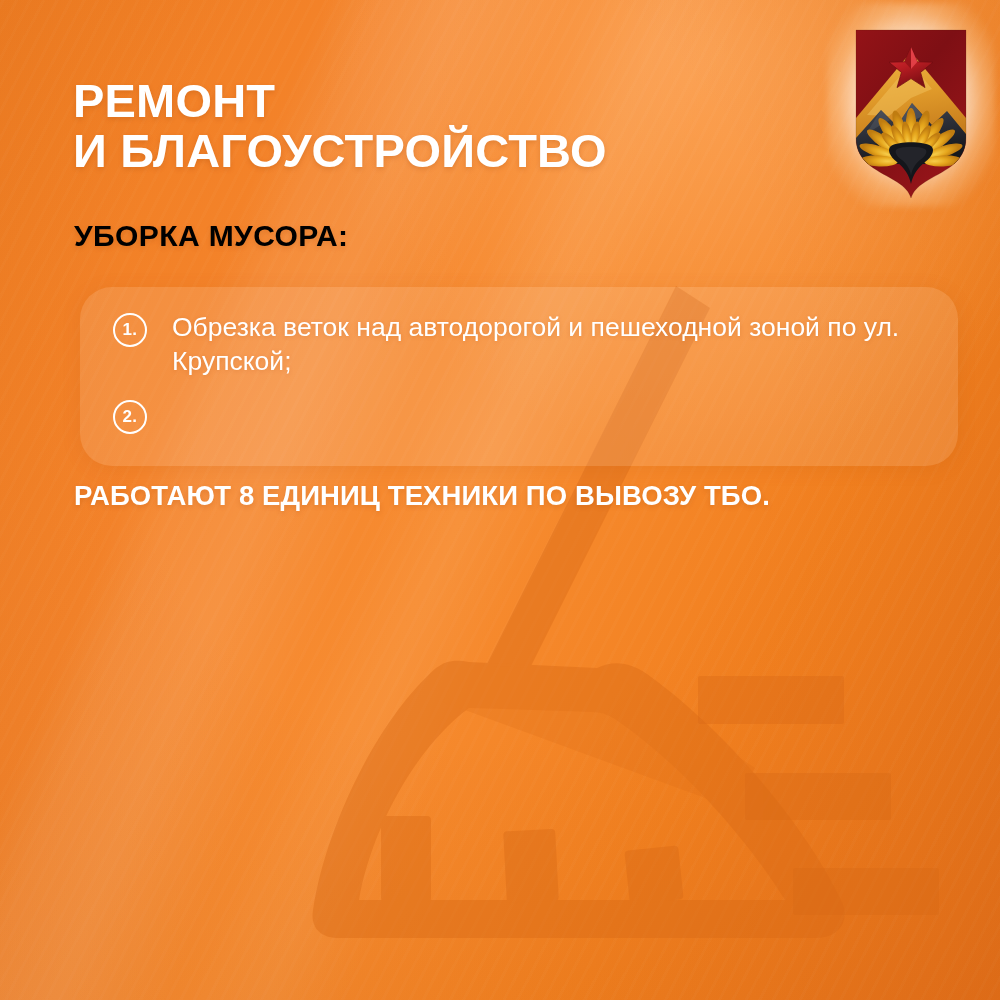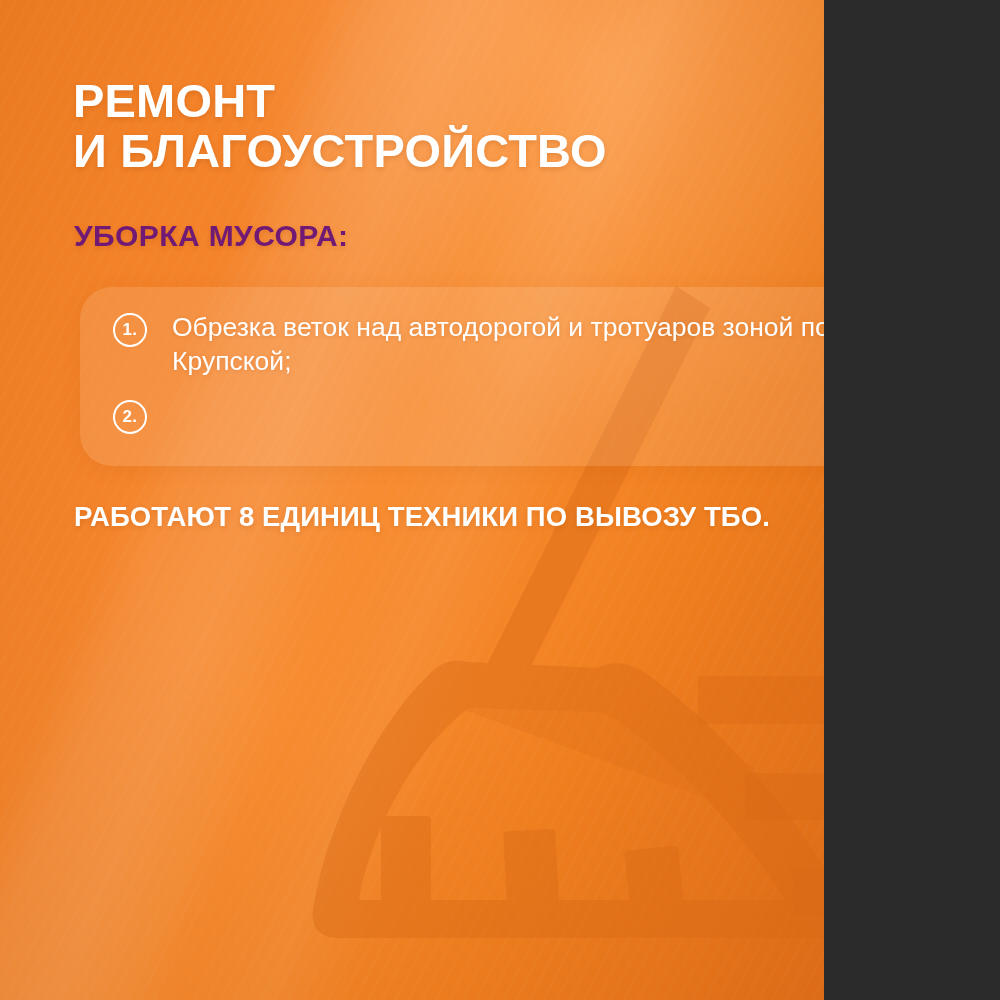--- a/index.html
+++ b/index.html
@@ -4,21 +4,21 @@
 <style>
   html, body {
     margin: 0;
     padding: 0;
     background: #2b2b2b;
   }
   * { box-sizing: border-box; }
 
   .poster {
     position: relative;
-    width: 824px;
+    width: 1000px;
     height: 1000px;
     overflow: hidden;
     font-family: "Liberation Sans", sans-serif;
     background: #f07c25;
   }
 
   
   .bg-base {
     position: absolute;
     inset: 0;
@@ -124,21 +124,21 @@
     font-weight: 700;
     letter-spacing: 0.2px;
     text-shadow: 0 2px 5px rgba(150,60,0,0.22);
     white-space: pre-line;
   }
 
   .subtitle {
     position: absolute;
     left: 74px;
     top: 219px;
-    color: #701a75;
+    color: #000000;
     font-size: 30px;
     font-weight: 700;
     letter-spacing: 0.4px;
     text-shadow: 0 2px 5px rgba(150,60,0,0.20);
   }
 
   .card {
     position: absolute;
     left: 80px;
     top: 287px;
@@ -182,21 +182,21 @@
     color: #ffffff;
     font-size: 26.5px;
     line-height: 1.30;
     font-weight: 400;
     text-shadow: 0 1px 4px rgba(150,60,0,0.18);
   }
 
   .footer-note {
     position: absolute;
     left: 74px;
-    top: 501px;
+    top: 480px;
     color: #ffffff;
     font-size: 27.5px;
     font-weight: 700;
     letter-spacing: 0.1px;
     text-shadow: 0 2px 5px rgba(150,60,0,0.20);
   }
 </style>
 </head>
 <body>
 
@@ -346,21 +346,21 @@
 И БЛАГОУСТРОЙСТВО</div>
 
     <div class="subtitle">УБОРКА МУСОРА:</div>
 
     <div class="card"></div>
 
     <div class="list">
 
       <div class="list-item">
         <div class="num-circle">1.</div>
-        <div class="item-text">Обрезка веток над автодорогой и тротуаров зоной по ул. Крупской;</div>
+        <div class="item-text">Обрезка веток над автодорогой и пешеходной зоной по ул. Крупской;</div>
       </div>
 
       <div class="list-item">
         <div class="num-circle">2.</div>
       </div>
 
     </div>
 
     <div class="footer-note">РАБОТАЮТ 8 ЕДИНИЦ ТЕХНИКИ ПО ВЫВОЗУ ТБО.</div>
 

